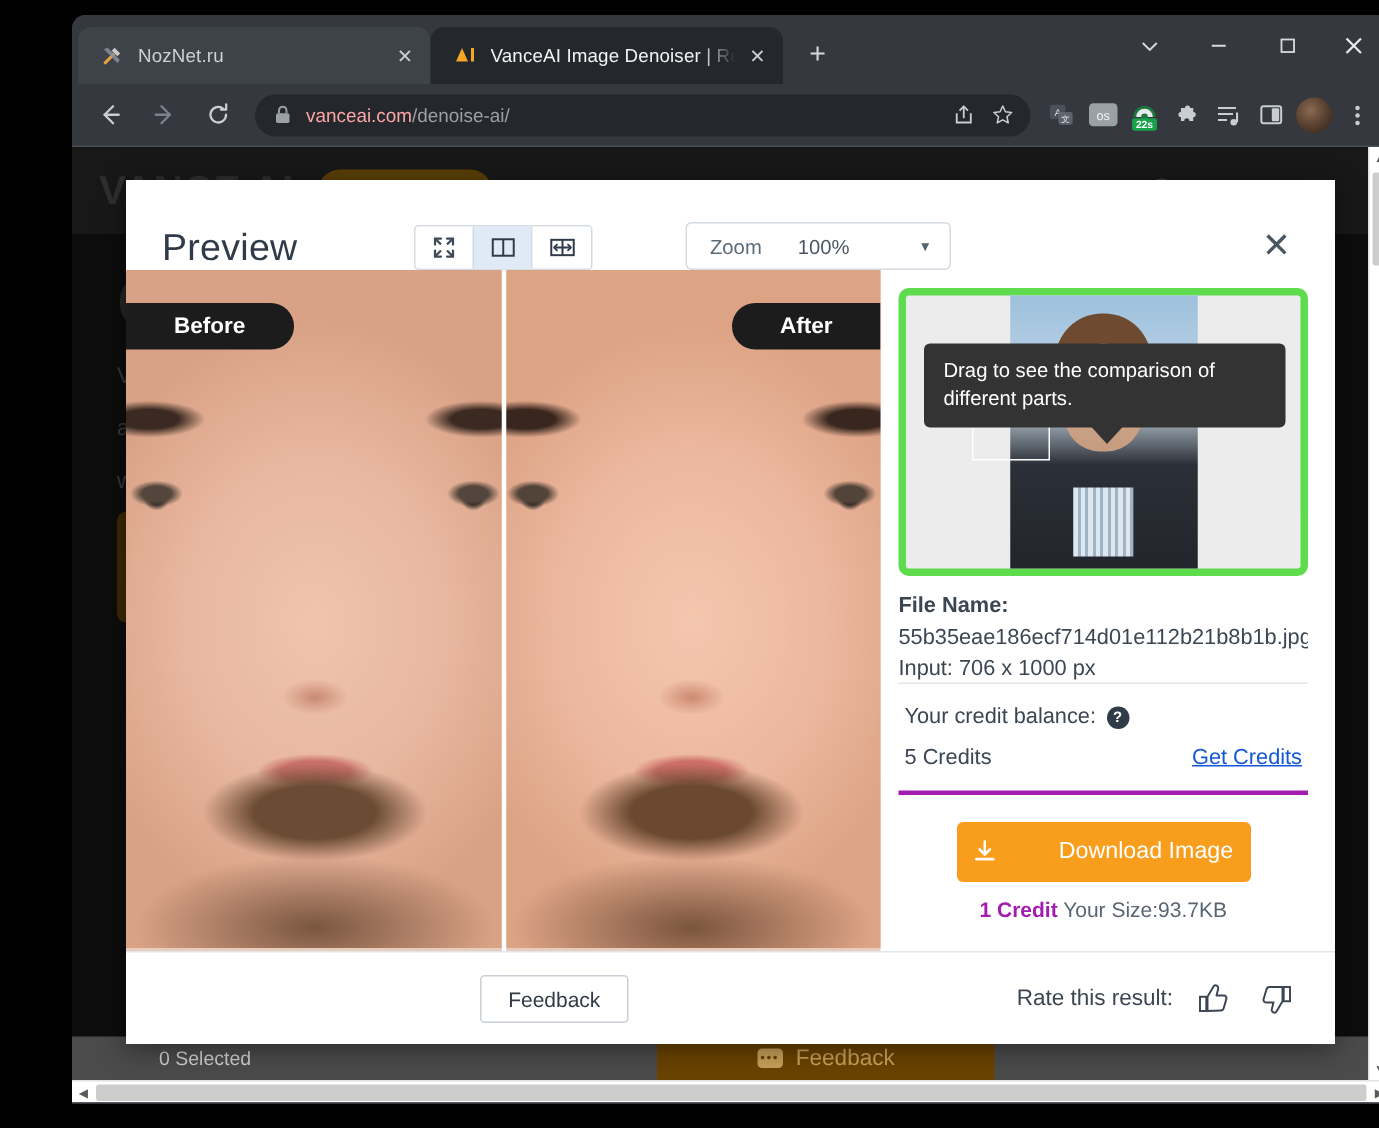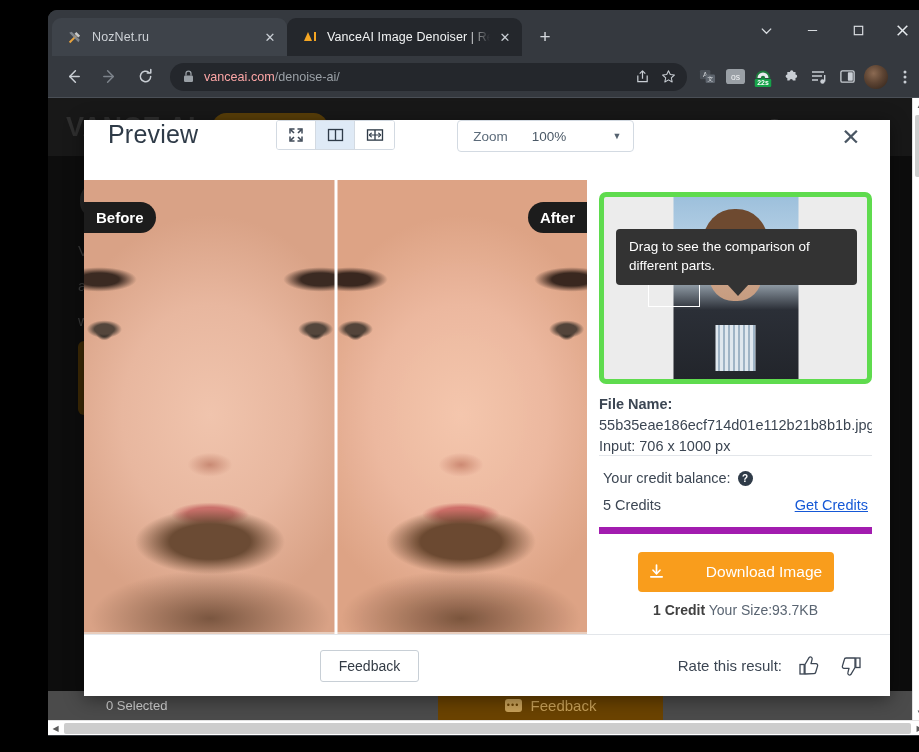--- a/index.html
+++ b/index.html
@@ -275,21 +275,21 @@
     background: #ffffff;
     box-shadow: 0 3px 18px rgba(0,0,0,.45);
     display: flex;
     flex-direction: column;
     overflow: hidden;
   }
   #modal-header {
     height: 60px;
     flex: 0 0 60px;
     display: flex;
-    align-items: flex-start;
+    align-items: flex-end;
     padding: 0 22px 0 24px;
     background: #fff;
     gap: 40px;
   }
   #modal-title {
     font-size: 25px;
     color: #2f3b48;
     font-weight: 400;
     letter-spacing: .2px;
   }
@@ -378,21 +378,21 @@
     transform: translateX(-50%);
     z-index: 4;
   }
   .ba-label {
     position: absolute;
     top: 22px;
     background: #1c1c1c;
     color: #fff;
     font-size: 15px;
     font-weight: 700;
-    padding: 7px 12px;
+    padding: 7px 32px;
     z-index: 5;
   }
   .ba-label.before { left: 0; border-radius: 0 20px 20px 0; }
   .ba-label.after { right: 0; border-radius: 20px 0 0 20px; }
 
   
   #info-pane {
     flex: 1 1 auto;
     padding: 12px 18px 0 12px;
     display: flex;
@@ -471,21 +471,21 @@
     flex: 0 0 auto;
     max-height: 62px;
     overflow: hidden;
     border-bottom: 1px solid #e3e6ea;
     padding-bottom: 2px;
   }
   #file-dims { color: #3c4653; }
 
   #credit-block {
     padding: 14px 4px 14px 4px;
-    border-bottom: 7px solid #a21caf;
+    border-bottom: 3px solid #a21caf;
   }
   #credit-balance-row {
     font-size: 14.5px;
     color: #3c4653;
     display: flex;
     align-items: center;
   }
   #help-icon {
     width: 15px; height: 15px;
     border-radius: 50%;
@@ -527,21 +527,21 @@
     border: none;
     font-family: "Liberation Sans", sans-serif;
     gap: 32px;
   }
   #download-icon { margin-right: 10px; display: flex; }
   #download-meta {
     margin-top: 10px;
     font-size: 14px;
     color: #5a6572;
   }
-  #download-meta b { color: #404040; font-weight: 700; }
+  #download-meta b { color: #a21caf; font-weight: 700; }
 
   
   #modal-footer {
     height: 62px;
     flex: 0 0 62px;
     border-top: 1px solid #e3e6ea;
     display: flex;
     align-items: center;
     padding: 0 24px;
     background: #fff;

